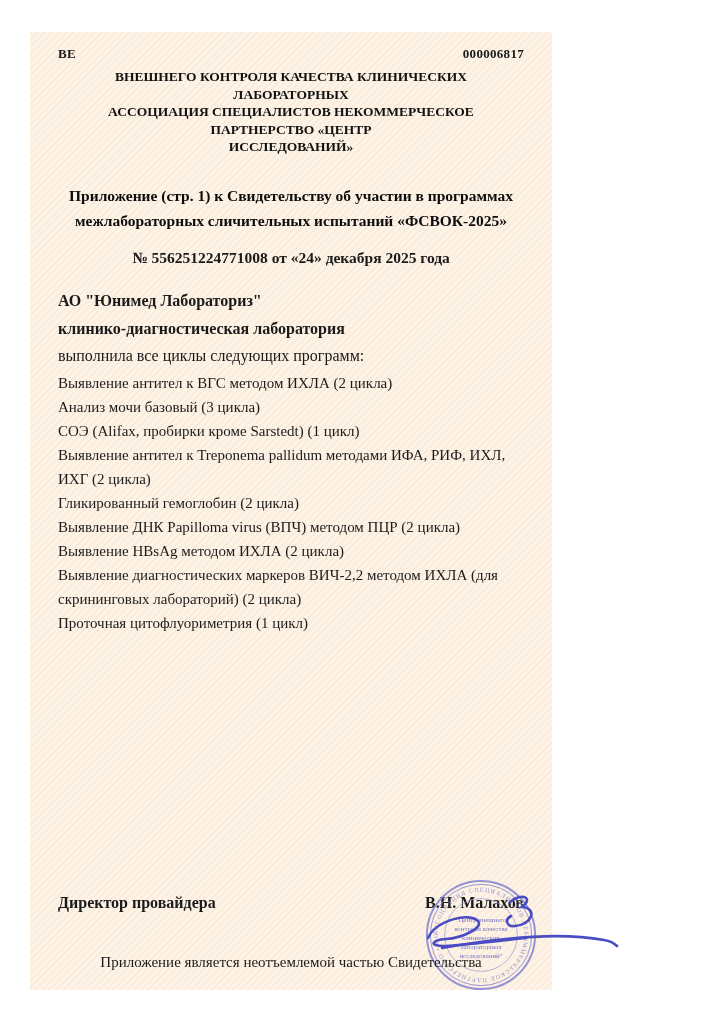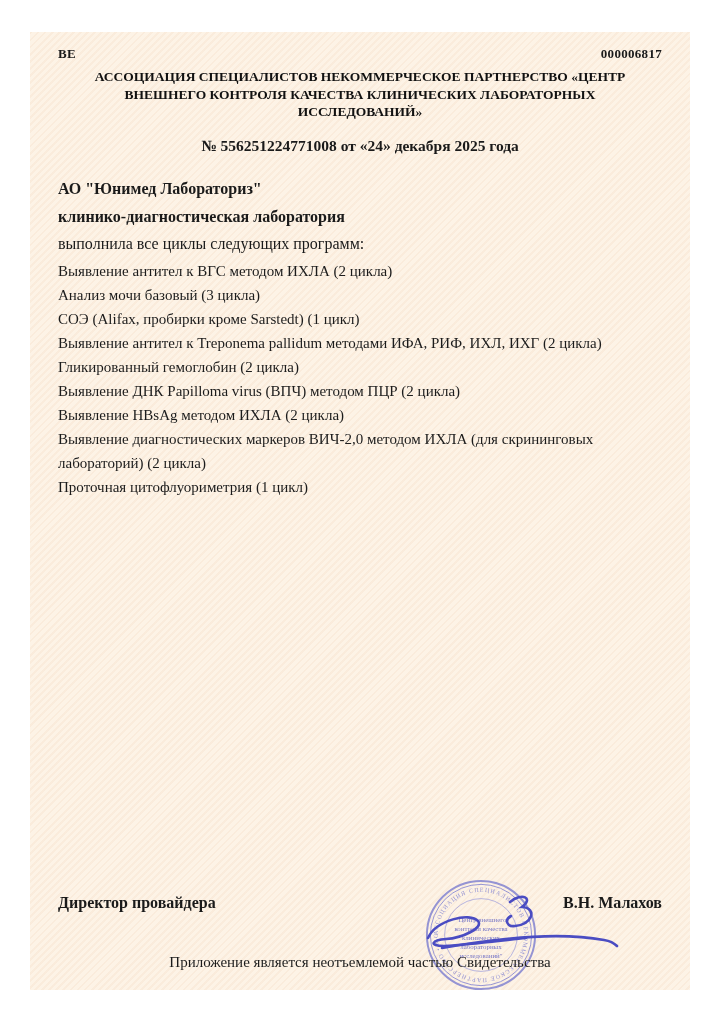--- a/index.html
+++ b/index.html
@@ -11,21 +11,21 @@
     width: 721px;
     height: 1024px;
     background: #ffffff;
     overflow: hidden;
   }
 
   .sheet {
     position: absolute;
     left: 30px;
     top: 32px;
-    width: 660px;
+    width: 522px;
     height: 958px;
     background-color: #fdf3e6;
     background-image: repeating-linear-gradient(135deg,
       rgba(238, 203, 173, 0.18) 0px, rgba(238, 203, 173, 0.18) 2px,
       rgba(253, 243, 230, 0) 2px, rgba(253, 243, 230, 0) 5px);
     color: #1a1a1a;
     padding: 14px 28px 0 28px;
   }
 
   .top-row {
@@ -112,43 +112,47 @@
 
 <div class="canvas">
   <div class="sheet">
 
     <div class="top-row">
       <span>ВЕ</span>
       <span>000006817</span>
     </div>
 
     <div class="org-header">
+      <div>ВНЕШНЕГО КОНТРОЛЯ КАЧЕСТВА КЛИНИЧЕСКИХ ЛАБОРАТОРНЫХ</div>
       <div>АССОЦИАЦИЯ СПЕЦИАЛИСТОВ НЕКОММЕРЧЕСКОЕ ПАРТНЕРСТВО «ЦЕНТР</div>
-      <div>ВНЕШНЕГО КОНТРОЛЯ КАЧЕСТВА КЛИНИЧЕСКИХ ЛАБОРАТОРНЫХ</div>
       <div>ИССЛЕДОВАНИЙ»</div>
     </div>
 
+    <div class="doc-title">
+      <div>Приложение (стр. 1) к Свидетельству об участии в программах</div>
+      <div>межлабораторных сличительных испытаний «ФСВОК-2025»</div>
+    </div>
 
     <div class="doc-number">№ 556251224771008 от «24» декабря 2025 года</div>
 
     <div class="lab-block">
       <div class="lab-name">АО "Юнимед Лабораториз"</div>
       <div class="lab-type">клинико-диагностическая лаборатория</div>
       <div class="lab-intro">выполнила все циклы следующих программ:</div>
     </div>
 
     <div class="programs" id="programs">
         <div class="program-line">Выявление антител к ВГС методом ИХЛА (2 цикла)</div>
         <div class="program-line">Анализ мочи базовый (3 цикла)</div>
         <div class="program-line">СОЭ (Alifax, пробирки кроме Sarstedt) (1 цикл)</div>
         <div class="program-line">Выявление антител к Treponema pallidum методами ИФА, РИФ, ИХЛ, ИХГ (2 цикла)</div>
         <div class="program-line">Гликированный гемоглобин (2 цикла)</div>
         <div class="program-line">Выявление ДНК Papilloma virus (ВПЧ) методом ПЦР (2 цикла)</div>
         <div class="program-line">Выявление HBsAg методом ИХЛА (2 цикла)</div>
-        <div class="program-line">Выявление диагностических маркеров ВИЧ-2,0 методом ИХЛА (для скрининговых лабораторий) (2 цикла)</div>
+        <div class="program-line">Выявление диагностических маркеров ВИЧ-2,2 методом ИХЛА (для скрининговых лабораторий) (2 цикла)</div>
         <div class="program-line">Проточная цитофлуориметрия (1 цикл)</div>
       </div>
 
     <div class="sign-row">
       <span>Директор провайдера</span>
       <span>В.Н. Малахов</span>
     </div>
 
     <svg class="stamp" viewBox="0 0 120 120">
       <defs>

